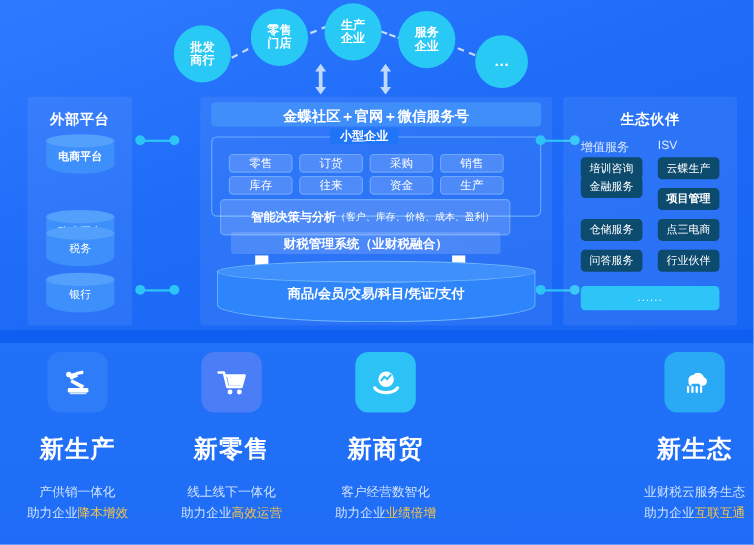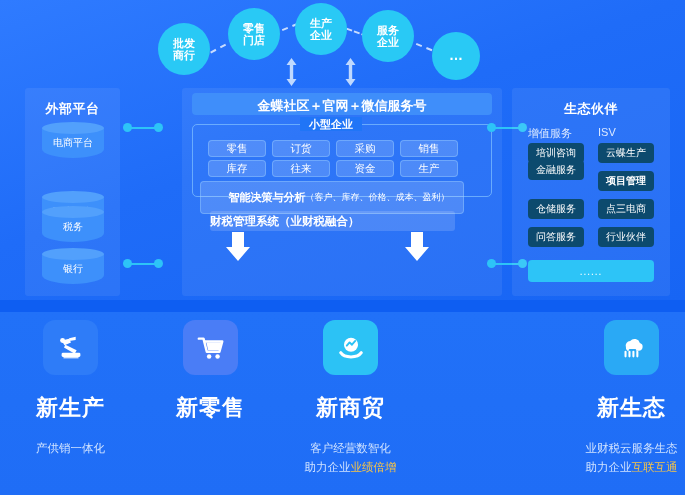--- a/index.html
+++ b/index.html
@@ -104,21 +104,21 @@
     border: 1px solid rgba(150,205,255,0.45);
     color: #fff; font-size: 11px;
     display: flex; align-items: center; justify-content: center;
     font-weight: bold;
   }
   .wide-chip .sub { font-weight: normal; font-size: 9px; }
   .fin-bar {
     position: absolute; border-radius: 3px;
     background: rgba(255,255,255,0.15);
     color: #fff; font-size: 11.5px; font-weight: bold;
-    display: flex; align-items: center; 
+    display: flex; align-items: center; justify-content: center;
   }
   .dbase {
     position: absolute; width: 290px; height: 62px;
   }
   .dbase .body {
     position: absolute; left: 0; top: 10px; width: 290px; height: 46px;
     background: #2e85fb;
     border: 1px solid rgba(140,200,255,0.7);
     border-top: none;
     border-radius: 0 0 145px 145px / 0 0 16px 16px;
@@ -207,21 +207,21 @@
   </div>
   <div class="vArrow" style="left:345px; top:58px;">
     <svg width="11" height="28" viewBox="0 0 11 28">
       <polygon points="5.5,0 10.5,7 7.2,7 7.2,21 10.5,21 5.5,28 0.5,21 3.8,21 3.8,7 0.5,7" fill="#bfd9ff"></polygon>
     </svg>
   </div>
 
   <div class="panel" style="left:25px; top:88px; width:95px; height:208px;"></div>
   <div class="panel-title" style="position:absolute; left:25px; top:100px; width:95px;">外部平台</div>
 
-  <div class="cyl" style="left:42px; top:122px;">
+  <div class="cyl" style="left:42px; top:122px;font-weight:bold;">
     <div class="body"></div>
     <div class="top"></div>
     <div class="lbl">电商平台</div>
   </div>
   <div class="cyl" style="left:42px; top:180px;margin-top:11px;">
     <div class="body"></div>
     <div class="top"></div>
     <div class="lbl">政府平台</div>
   </div>
   <div class="cyl" style="left:42px; top:206px;">
@@ -275,20 +275,25 @@
     <svg width="26" height="30" viewBox="0 0 26 30">
       <polygon points="7,0 19,0 19,15 25,15 13,29 1,15 7,15" fill="#ffffff"></polygon>
     </svg>
   </div>
   <div class="downArrow" style="left:404px; top:232px;">
     <svg width="26" height="30" viewBox="0 0 26 30">
       <polygon points="7,0 19,0 19,15 25,15 13,29 1,15 7,15" fill="#ffffff"></polygon>
     </svg>
   </div>
 
+  <div class="dbase" style="left:197px; top:237px;">
+    <div class="body"></div>
+    <div class="top"></div>
+    <div class="lbl">商品/会员/交易/科目/凭证/支付</div>
+  </div>
 
   <div class="cdot" style="left:487px; top:123px;"></div>
   <div class="cline" style="left:494px; top:127px; width:28px;"></div>
   <div class="cdot" style="left:518px; top:123px;"></div>
 
   <div class="cdot" style="left:487px; top:259px;"></div>
   <div class="cline" style="left:494px; top:263px; width:28px;"></div>
   <div class="cdot" style="left:518px; top:259px;"></div>
 
   <div class="panel" style="left:512px; top:88px; width:158px; height:208px;"></div>
@@ -316,33 +321,42 @@
         <circle cx="7" cy="8" r="2.6" fill="#ffffff"></circle>
         <path d="M14 5.5 L21 4 L21 7.5 L14 8.5 Z" fill="#ffffff"></path>
         <path d="M10 12.5 L22 18.5 L20 22 L8.5 15.5 Z" fill="#ffffff"></path>
         <rect x="6" y="21" width="20" height="4.5" rx="1.4" fill="#ffffff"></rect>
         <rect x="8" y="25.5" width="16" height="1.6" fill="#ffffff" opacity=".8"></rect>
       </svg>
     </div>
     <div class="bheading">新生产</div>
     <div class="bdesc">
       <div>产供销一体化</div>
+      <div>
+        <span>助力企业</span><span class="hi">降本增效</span>
+      </div>
     </div>
   </div>
 
   <div class="bcard" style="left:142px;">
     <div class="tile" style="background:#4a7df6;">
       <svg width="30" height="30" viewBox="0 0 32 32">
         <path d="M3 6 H8 L11.5 20 H25 L28 9 H10" stroke="#ffffff" stroke-width="2.6" fill="none" stroke-linecap="round" stroke-linejoin="round"></path>
         <path d="M11 10 H27 L24.8 18.5 H13 Z" fill="#ffffff"></path>
         <circle cx="14" cy="25" r="2.4" fill="#ffffff"></circle>
         <circle cx="23" cy="25" r="2.4" fill="#ffffff"></circle>
       </svg>
     </div>
     <div class="bheading">新零售</div>
+    <div class="bdesc">
+      <div>线上线下一体化</div>
+      <div>
+        <span>助力企业</span><span class="hi">高效运营</span>
+      </div>
+    </div>
   </div>
 
   <div class="bcard" style="left:282px;">
     <div class="tile" style="background:#2cc2f5;">
       <svg width="30" height="30" viewBox="0 0 32 32">
         <circle cx="16" cy="12.5" r="7.5" fill="#ffffff"></circle>
         <path d="M11.5 13.5 L14.5 10 L17 12.5 L20.5 8.5" stroke="#2cc2f5" stroke-width="2" fill="none" stroke-linecap="round" stroke-linejoin="round"></path>
         <path d="M5 21 C9 27 23 27 27 21" stroke="#ffffff" stroke-width="3.2" fill="none" stroke-linecap="round"></path>
       </svg>
     </div>

